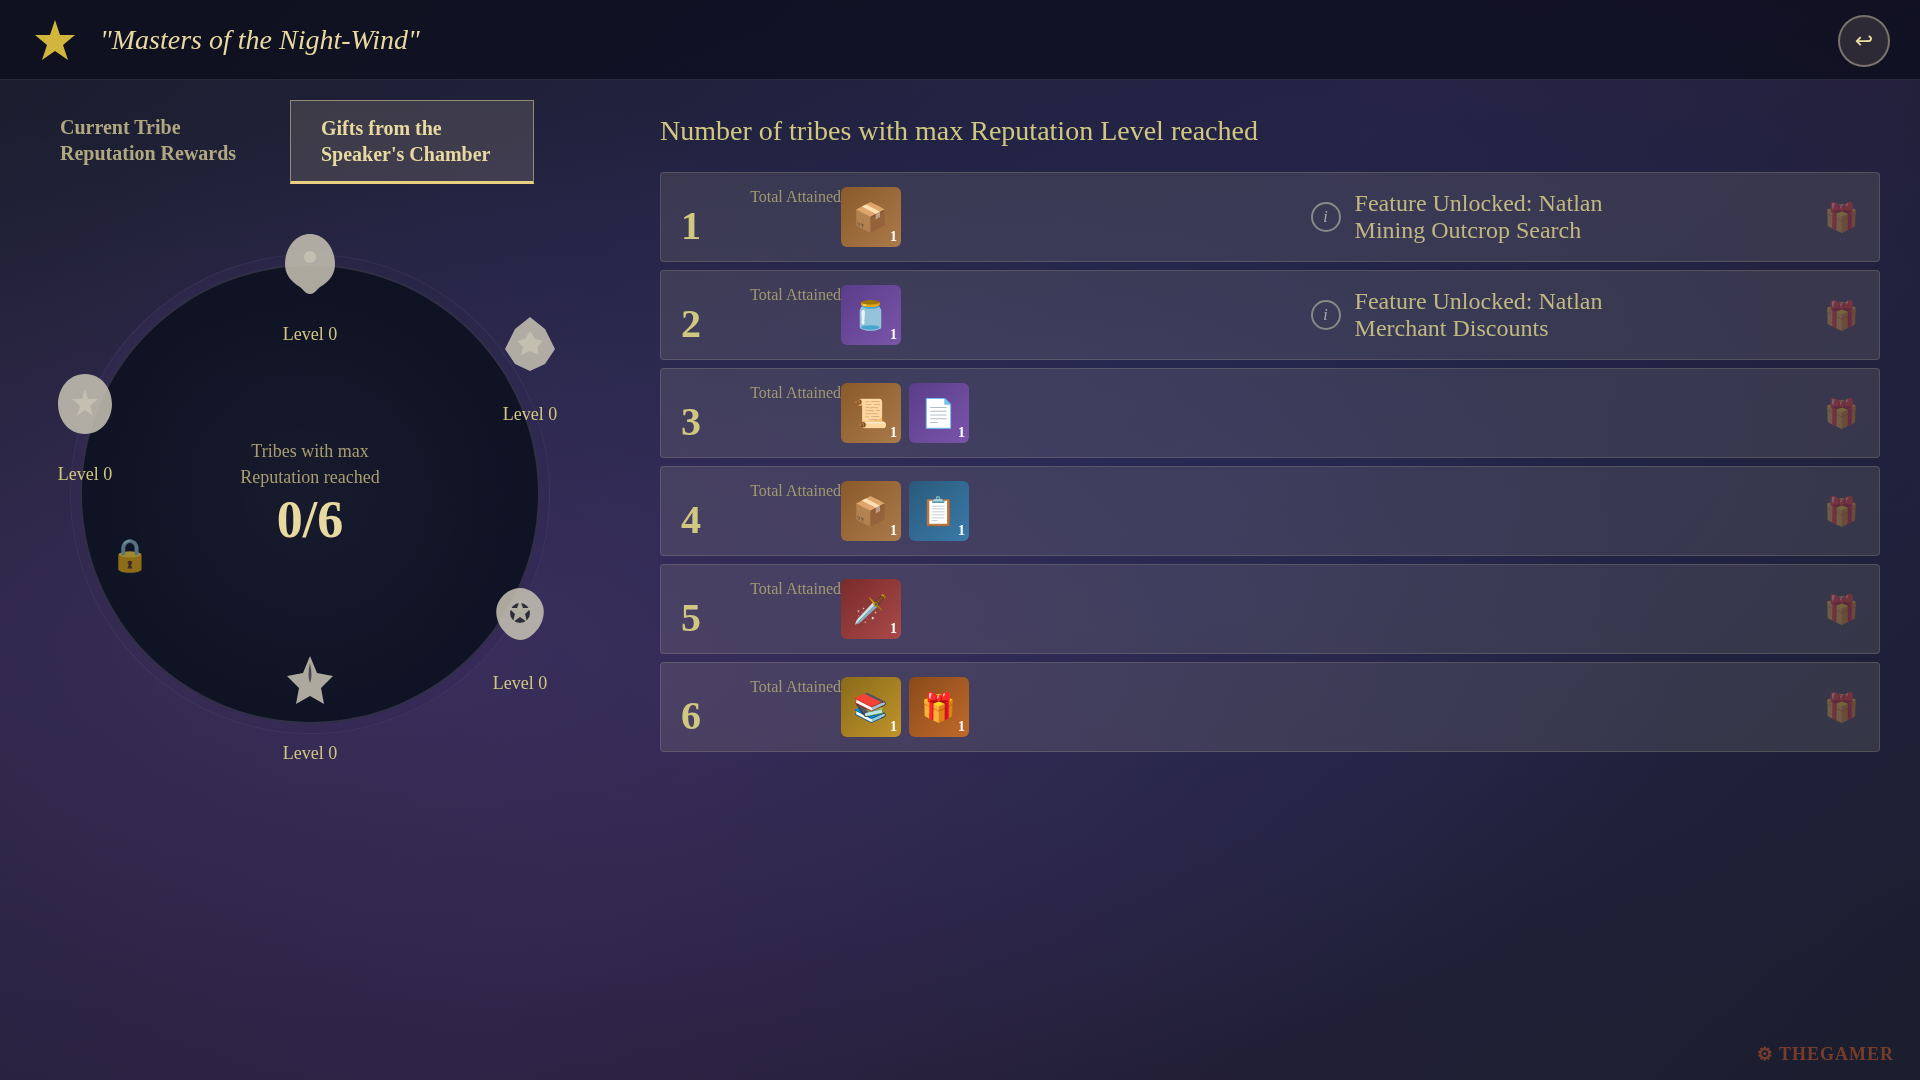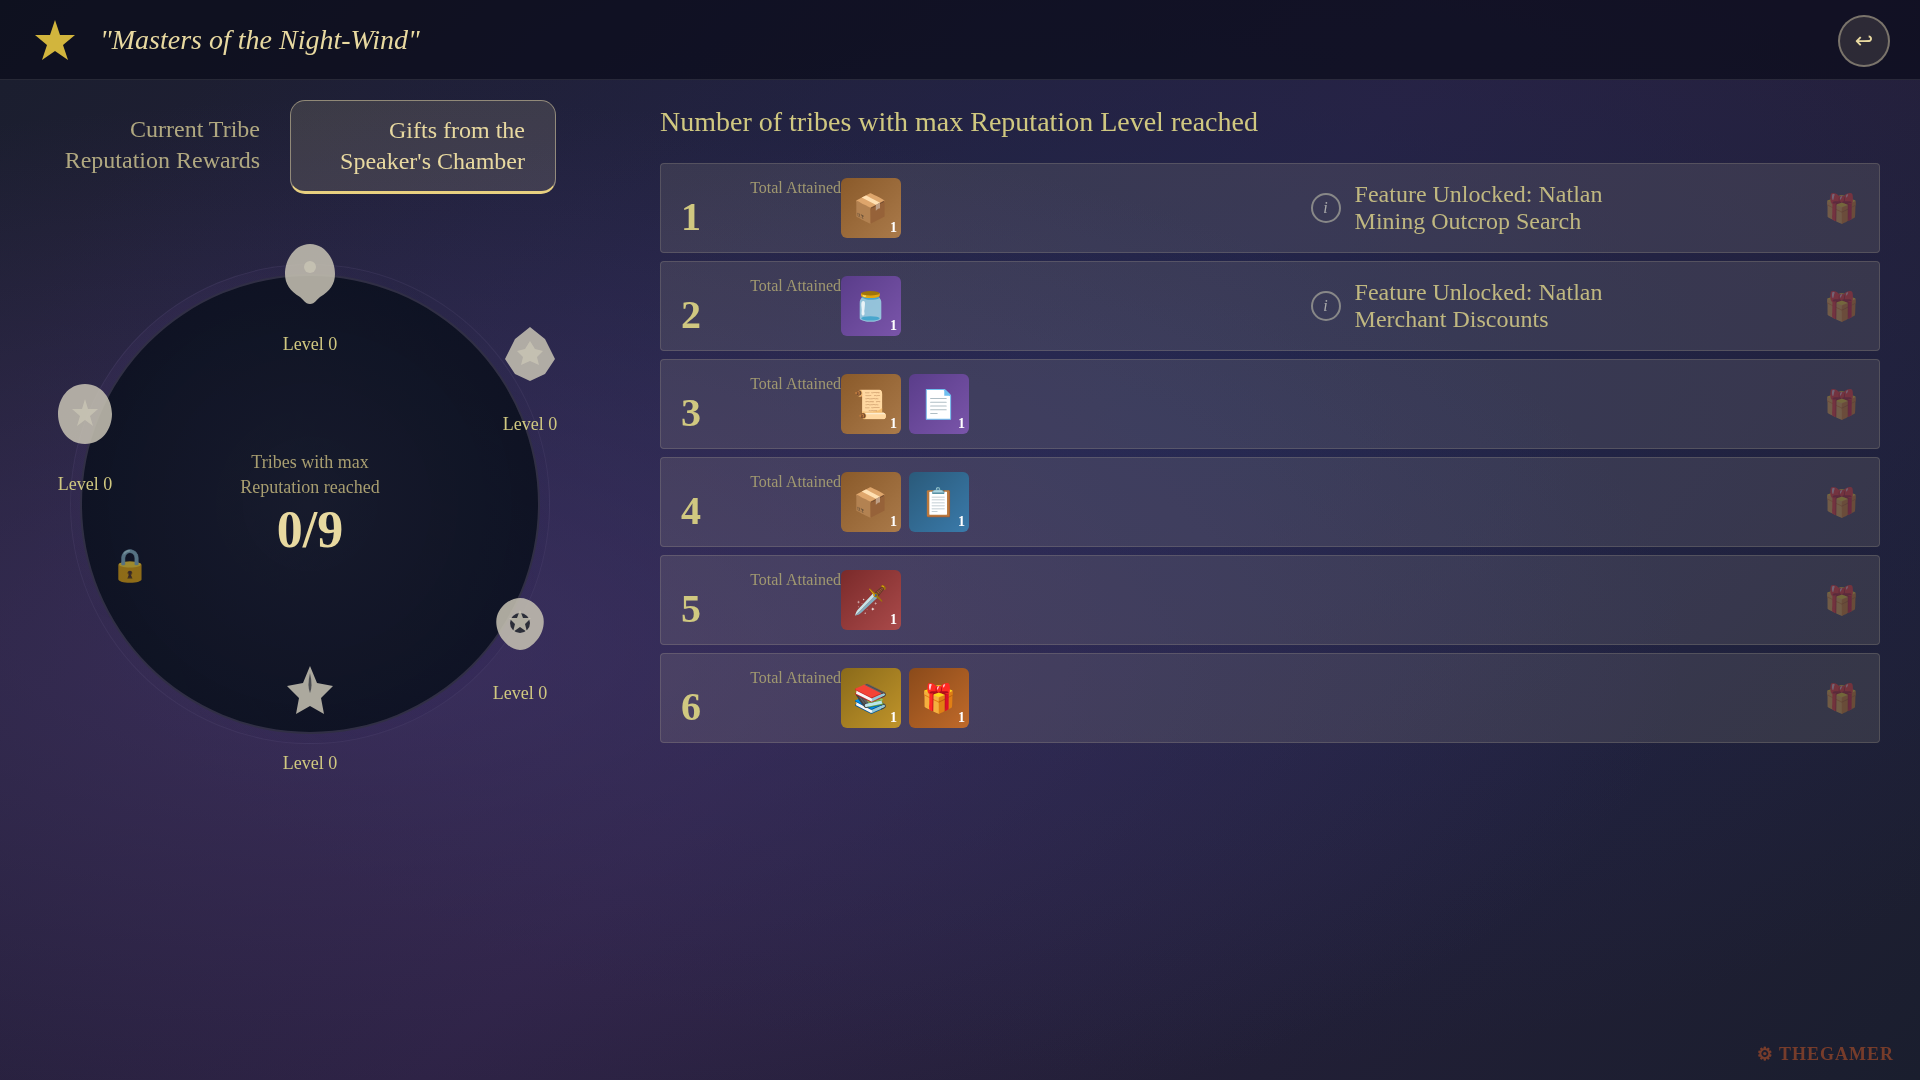--- a/index.html
+++ b/index.html
@@ -84,36 +84,37 @@
 
     
     .tabs {
       display: flex;
       gap: 0;
       margin-bottom: 30px;
     }
 
     .tab {
       padding: 14px 30px;
-      font-size: 24px;
+      font-size: 20px;
       color: #b0a880;
       cursor: pointer;
-      text-align: right;
+      text-align: left;
       line-height: 1.3;
+      font-weight: bold;
     }
 
     .tab.active {
       background: rgba(230, 215, 170, 0.15);
       border: 1px solid rgba(230, 215, 170, 0.5);
       border-bottom: 3px solid #e8d080;
       color: #e8d9a0;
     }
 
     .tab-1 { width: 260px; }
-    .tab-2 { width: 266px; border-radius: 15px; }
+    .tab-2 { width: 244px; }
 
     
     .tribe-map {
       position: relative;
       width: 560px;
       height: 560px;
       margin: 0 auto;
       display: flex;
       align-items: center;
       justify-content: center;
@@ -182,21 +183,21 @@
       position: absolute;
       bottom: 200px;
       left: 80px;
       color: rgba(180, 170, 150, 0.6);
       font-size: 32px;
     }
 
     
     .right-panel {
       flex: 1;
-      padding: 26px 40px;
+      padding: 35px 40px;
     }
 
     .section-title {
       font-size: 28px;
       color: #d0c880;
       margin-bottom: 25px;
     }
 
     
     .reward-list {
@@ -353,21 +354,21 @@
       <div class="tab tab-2 active">
         <span>Gifts from the Speaker's Chamber</span>
       </div>
     </div>
 
     <div class="tribe-map">
       <div class="map-bg-decoration"></div>
       <div class="map-circle">
         <div class="center-text">
           <div class="center-label">Tribes with max<br>Reputation reached</div>
-          <div class="center-count">0/9</div>
+          <div class="center-count">0/6</div>
         </div>
       </div>
 
       <div class="tribe-node" style="position:absolute; top:10px; left:50%; transform:translateX(-50%);">
         <div class="tribe-emblem">
           <svg viewBox="0 0 70 70" fill="rgba(200,195,180,0.85)">
             <path d="M35 5 C20 5 10 20 10 35 C10 45 15 52 25 58 C28 60 30 65 35 65 C40 65 42 60 45 58 C55 52 60 45 60 35 C60 20 50 5 35 5Z M35 15 C28 15 22 22 22 30 C22 35 25 39 28 42 C30 44 33 48 35 48 C37 48 40 44 42 42 C45 39 48 35 48 30 C48 22 42 15 35 15Z"></path>
             <circle cx="35" cy="28" r="6"></circle>
           </svg>
         </div>

